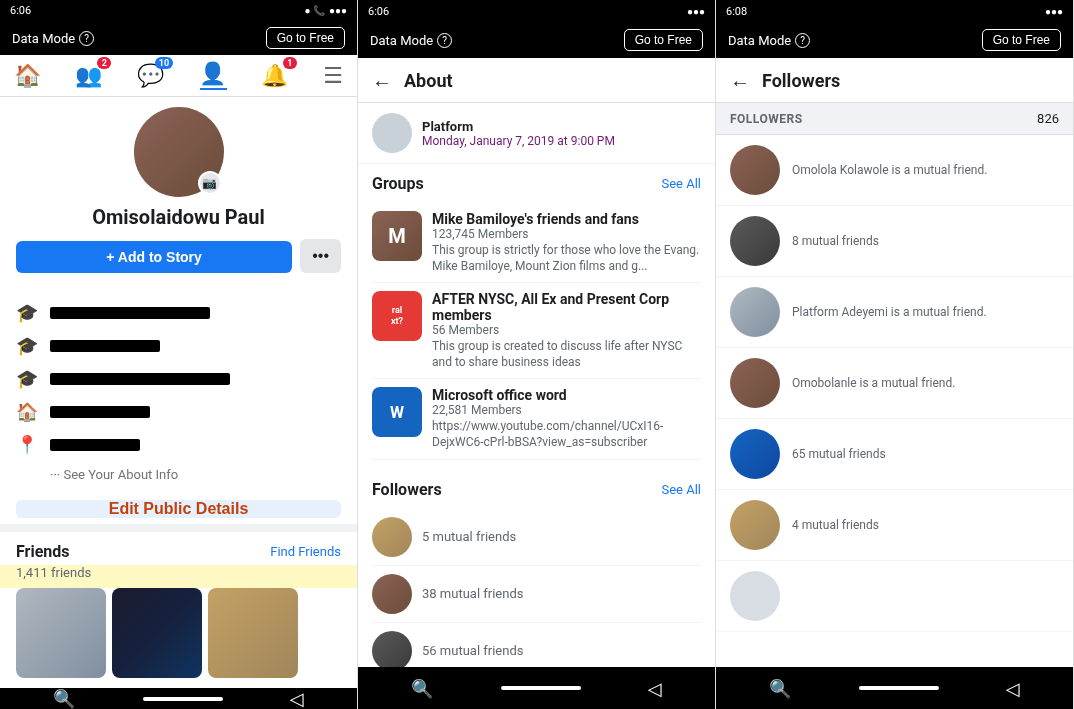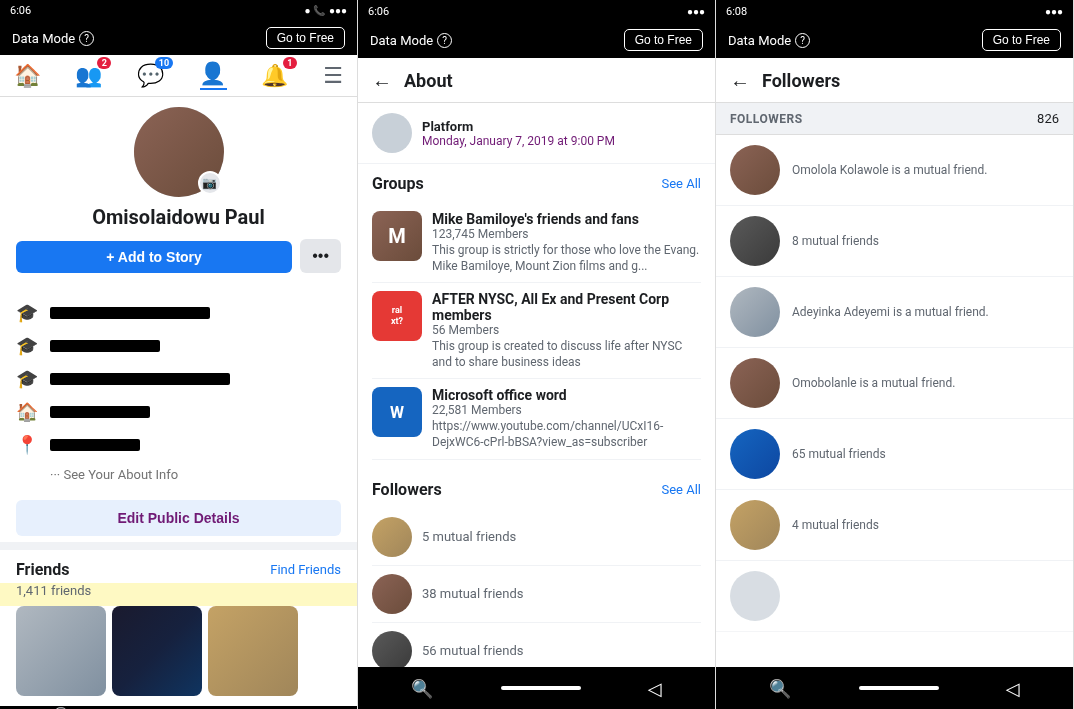--- a/index.html
+++ b/index.html
@@ -191,25 +191,24 @@
     .see-about {
       color: #737373;
       font-size: 13px;
       padding: 6px 0 6px 34px;
     }
     .edit-public-btn {
       display: block;
       width: calc(100% - 32px);
       margin: 6px 16px;
       background: #e7f0fd;
-      color: #701a75;
+      color: #c2410c;
       border: none;
       border-radius: 6px;
-      padding: 10px;
-      font-size: 14px;
+      font-size: 16px;
       font-weight: 600;
       cursor: pointer;
       text-align: center;
     }
 
     
     .section-header {
       display: flex;
       align-items: center;
       justify-content: space-between;
@@ -617,21 +616,21 @@
     <div class="follower-full-item">
       <div class="follower-full-avatar av-dark"></div>
       <div class="follower-full-info">
         <div class="follower-full-mutual">8 mutual friends</div>
       </div>
     </div>
 
     <div class="follower-full-item">
       <div class="follower-full-avatar av-grey"></div>
       <div class="follower-full-info">
-        <div class="follower-full-mutual">Adeyinka Adeyemi is a mutual friend.</div>
+        <div class="follower-full-mutual">Platform Adeyemi is a mutual friend.</div>
       </div>
     </div>
 
     <div class="follower-full-item">
       <div class="follower-full-avatar av-brown"></div>
       <div class="follower-full-info">
         <div class="follower-full-mutual">Omobolanle is a mutual friend.</div>
       </div>
     </div>
 

